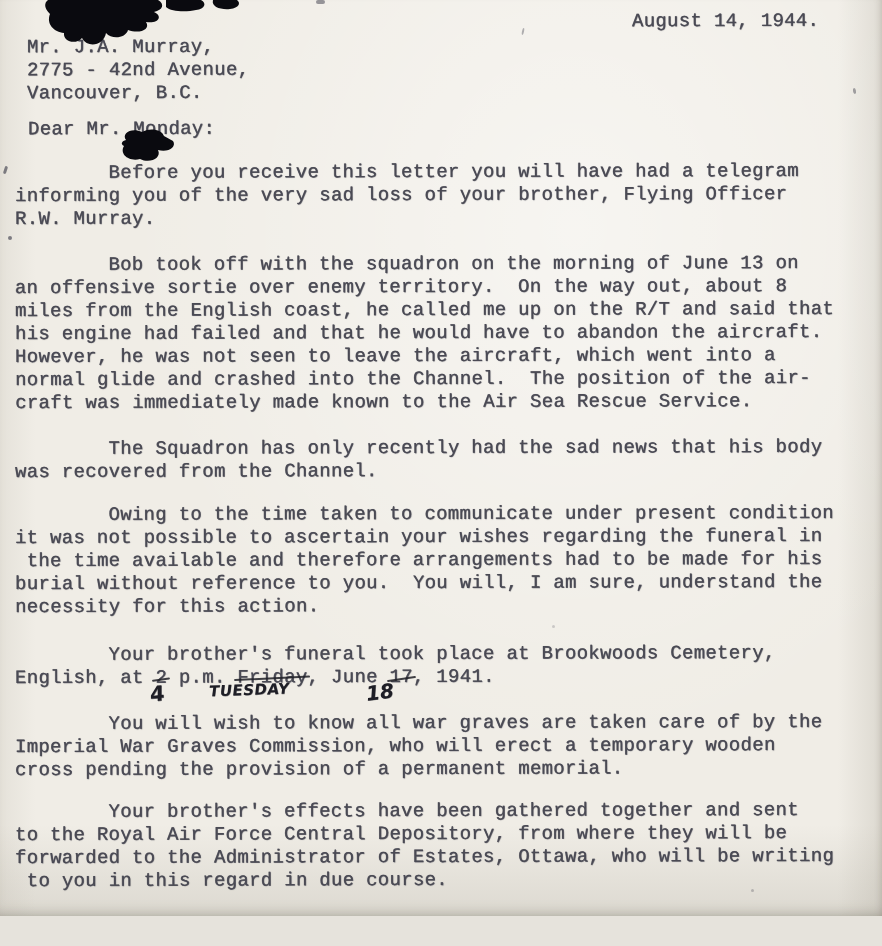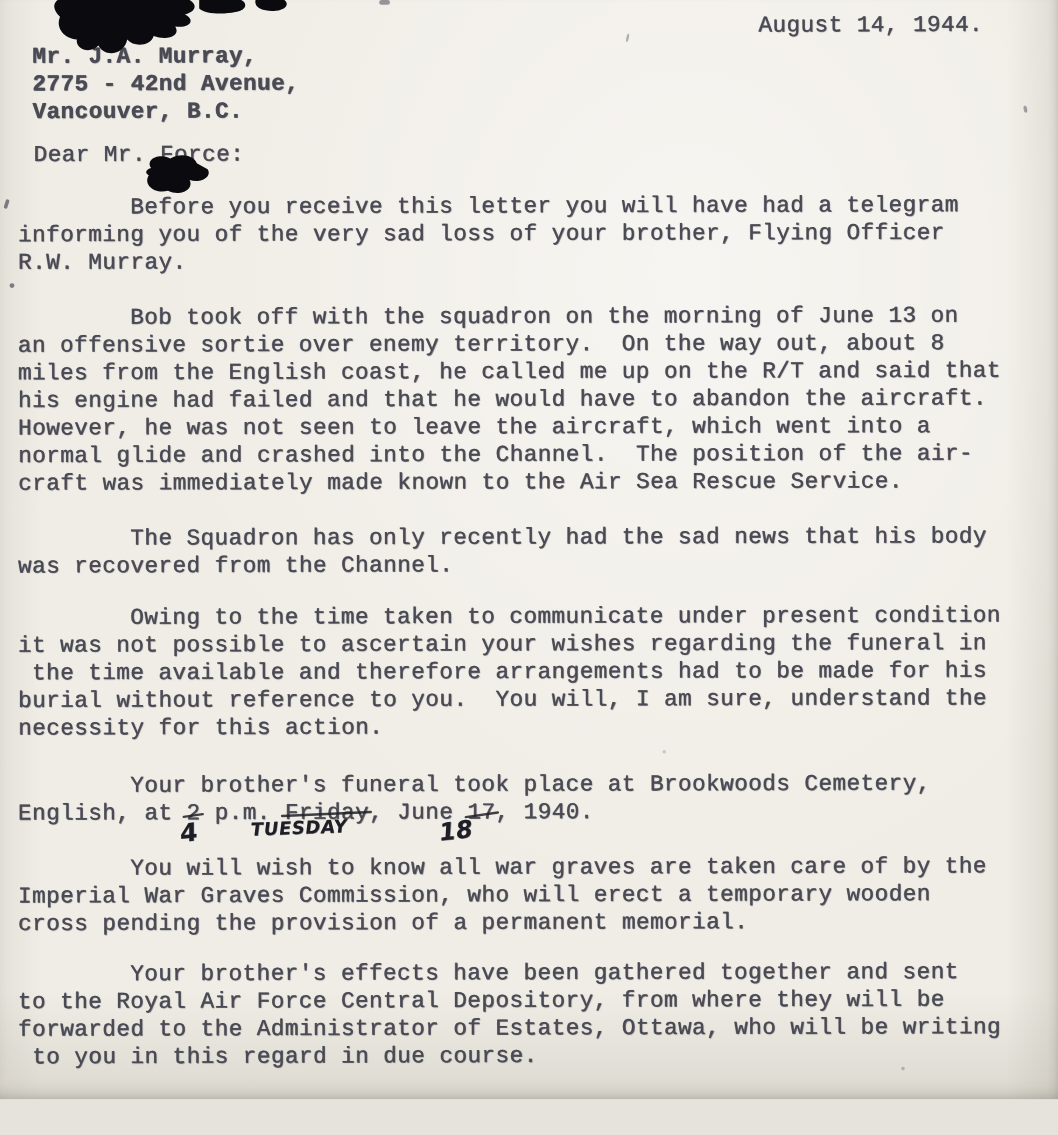--- a/index.html
+++ b/index.html
@@ -44,25 +44,25 @@
   .speck{position:absolute;background:rgba(66,66,78,0.65);border-radius:50%;}
   svg.blots{position:absolute;left:0;top:0;pointer-events:none;}
 </style>
 </head>
 <body>
 
 <div class="paper">
 
   <div class="type" style="left:632px;top:10px;">August 14, 1944.</div>
 
-  <div class="type" style="left:27px;top:36px;font-weight:bold;">Mr. J.A. Murray,
+  <div class="type" style="left:27px;top:36px;">Mr. J.A. Murray,
 2775 - 42nd Avenue,
 Vancouver, B.C.</div>
 
-  <div class="type" style="left:28px;top:118px;">Dear Mr. Force:</div>
+  <div class="type" style="left:28px;top:118px;">Dear Mr. Monday:</div>
 
   <div class="type" style="left:15px;top:161px;">        Before you receive this letter you will have had a telegram
 informing you of the very sad loss of your brother, Flying Officer
 R.W. Murray.</div>
 
   <div class="type" style="left:15px;top:253px;">        Bob took off with the squadron on the morning of June 13 on
 an offensive sortie over enemy territory.  On the way out, about 8
 miles from the English coast, he called me up on the R/T and said that
 his engine had failed and that he would have to abandon the aircraft.
 However, he was not seen to leave the aircraft, which went into a
@@ -72,21 +72,21 @@
   <div class="type" style="left:15px;top:437px;">        The Squadron has only recently had the sad news that his body
 was recovered from the Channel.</div>
 
   <div class="type" style="left:15px;top:503px;">        Owing to the time taken to communicate under present condition
 it was not possible to ascertain your wishes regarding the funeral in
  the time available and therefore arrangements had to be made for his
 burial without reference to you.  You will, I am sure, understand the
 necessity for this action.</div>
 
   <div class="type" style="left:15px;top:643px;"><span>        Your brother's funeral took place at Brookwoods Cemetery,</span>
-<span>English, at </span><span class="strike short">2</span><span> p.m. </span><span class="strike">Friday</span><span>, June </span><span class="strike short">17</span><span>, 1940.</span></div>
+<span>English, at </span><span class="strike short">2</span><span> p.m. </span><span class="strike">Friday</span><span>, June </span><span class="strike short">17</span><span>, 1941.</span></div>
 
   <div class="type" style="left:15px;top:712px;">        You will wish to know all war graves are taken care of by the
 Imperial War Graves Commission, who will erect a temporary wooden
 cross pending the provision of a permanent memorial.</div>
 
   <div class="type" style="left:15px;top:800px;">        Your brother's effects have been gathered together and sent
 to the Royal Air Force Central Depository, from where they will be
 forwarded to the Administrator of Estates, Ottawa, who will be writing
  to you in this regard in due course.</div>
 

